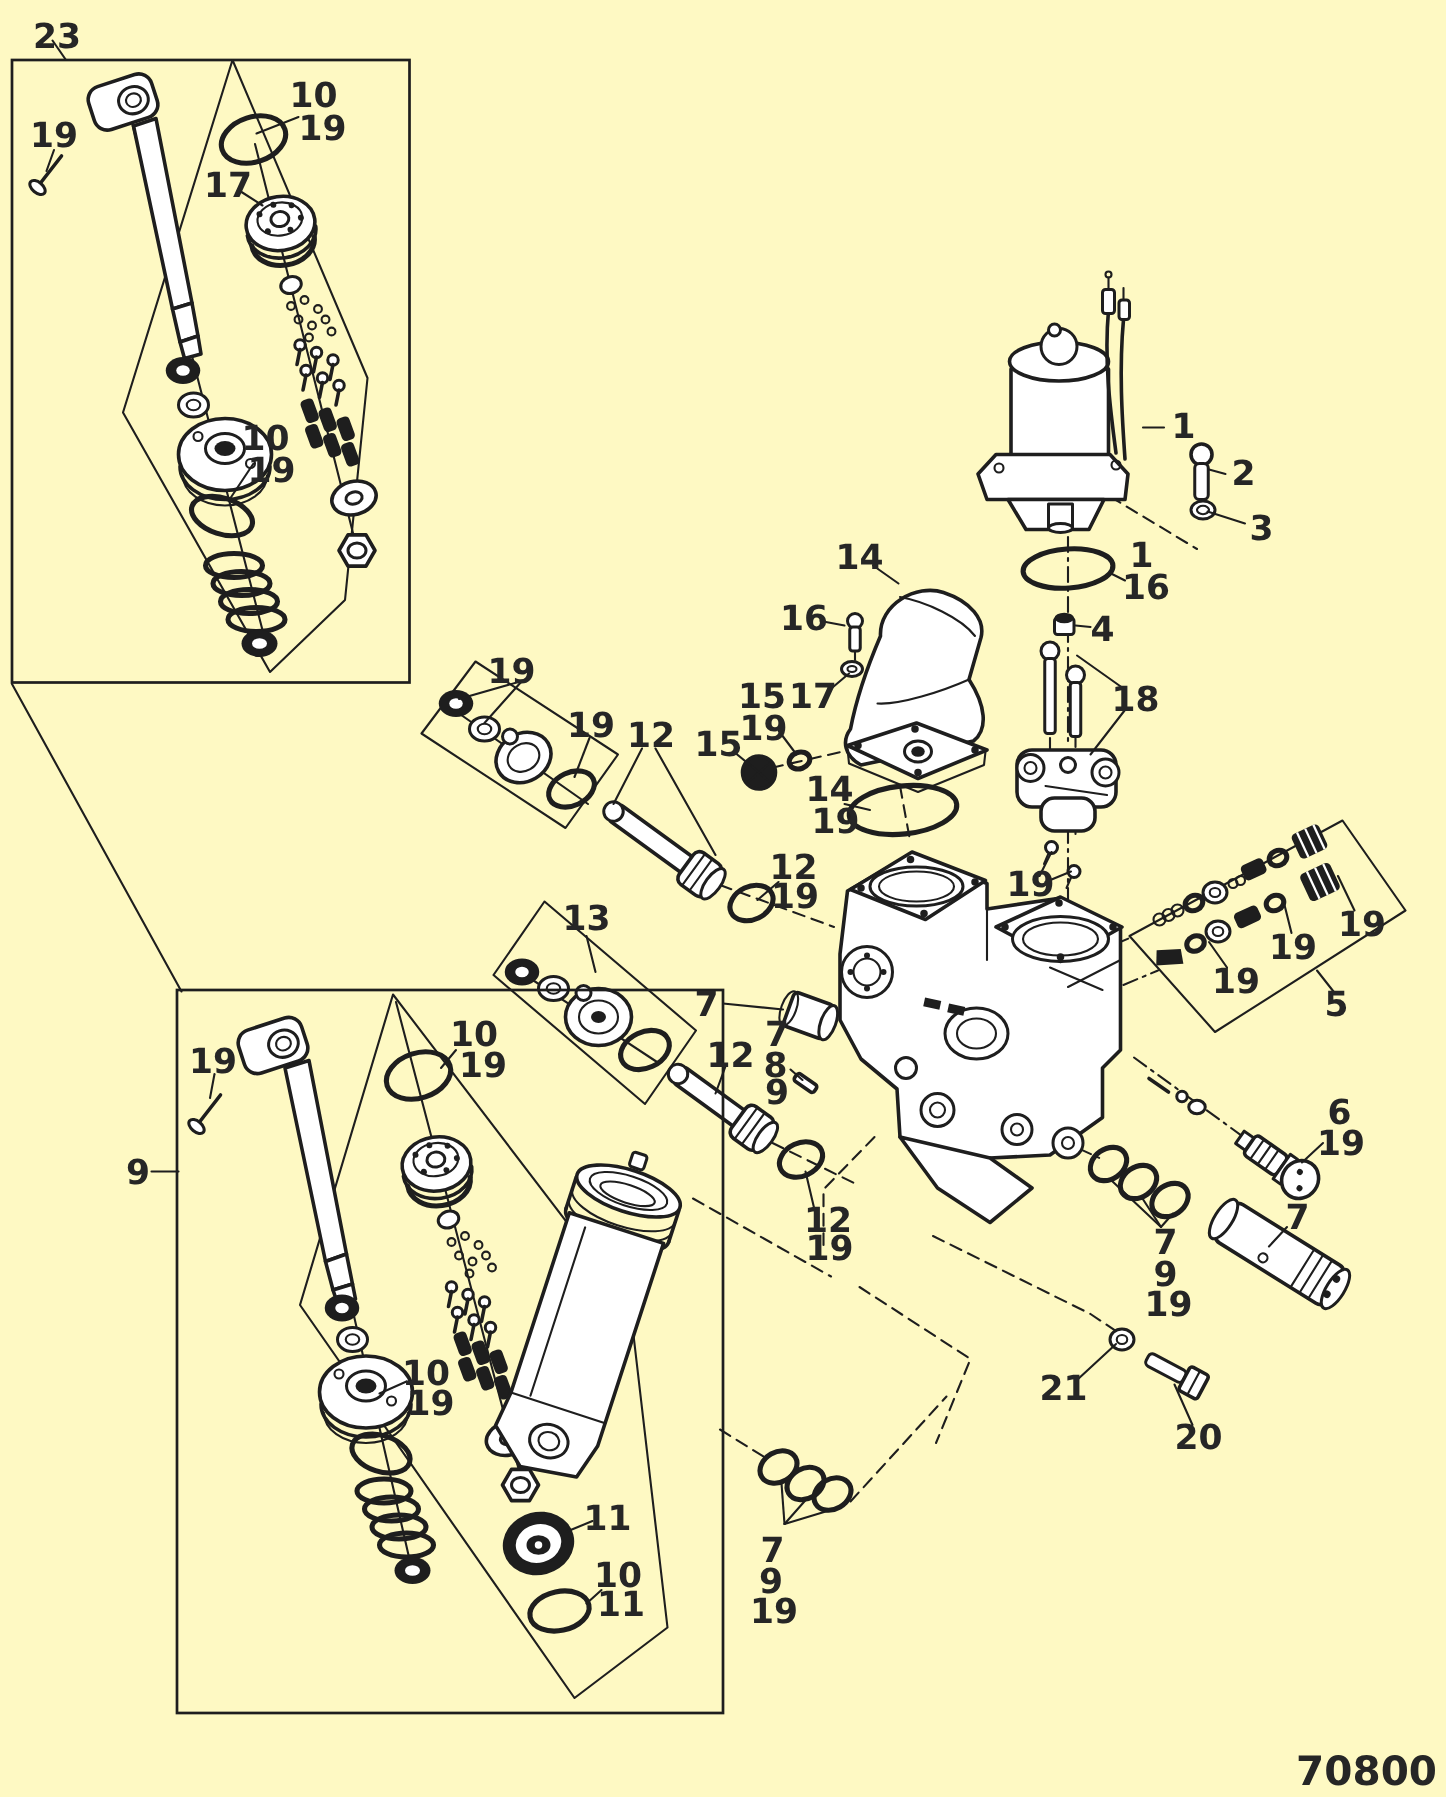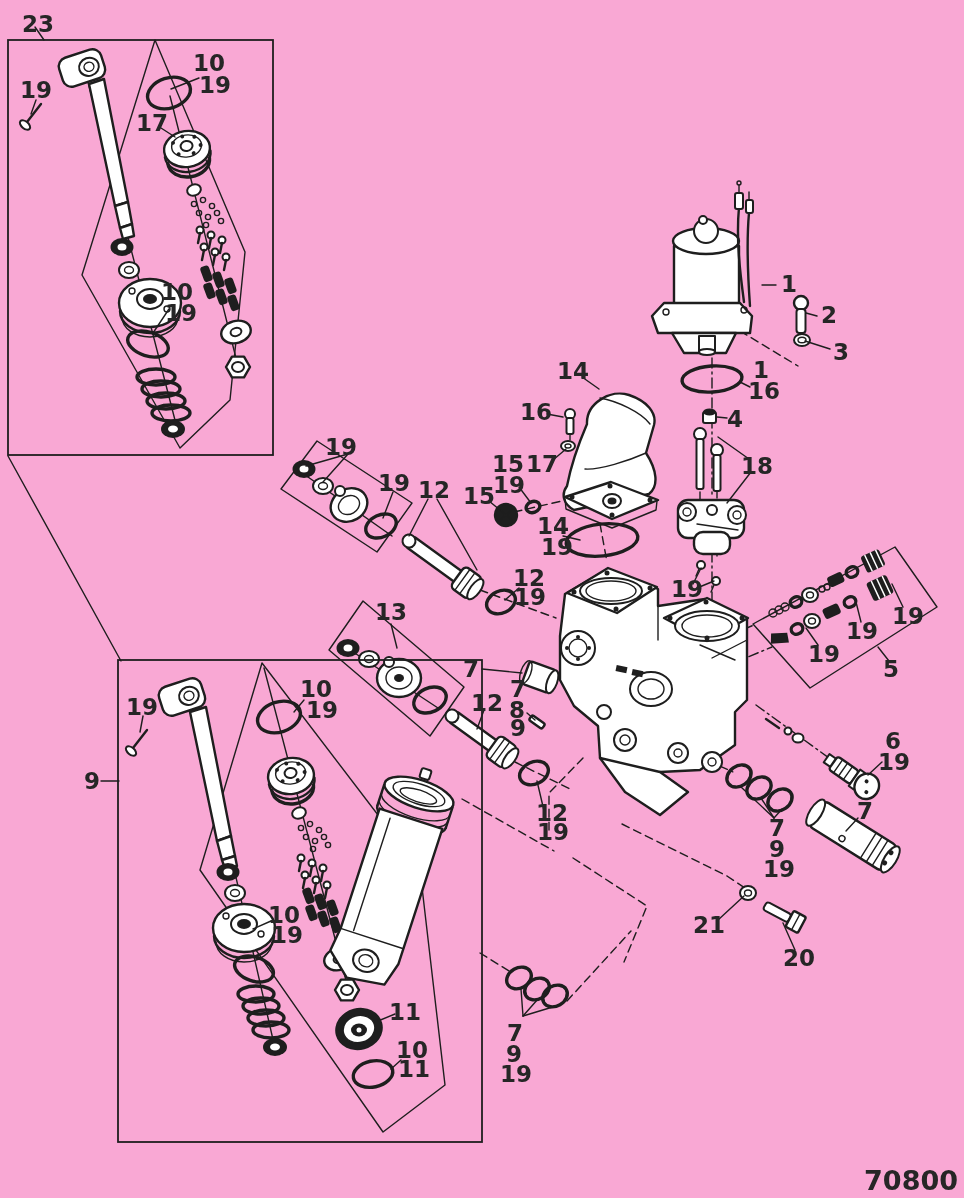--- a/index.html
+++ b/index.html
@@ -1,17 +1,17 @@
 <!DOCTYPE html>
 <html><head>
 <meta charset="utf-8">
 <style>
   html,body{margin:0;padding:0;background:#ffffff;}
   body{width:964px;height:1198px;overflow:hidden;}
-  .page{position:relative;width:964px;height:1198px;background:#f9a8d4;}
+  .page{position:relative;width:964px;height:1198px;background:#fef9c3;}
   svg{display:block;}
   .s  {fill:#fff;stroke:#1e1e1e;stroke-width:2.4;stroke-linejoin:round;stroke-linecap:round;}
   .s2 {fill:#fff;stroke:#1e1e1e;stroke-width:2;stroke-linejoin:round;}
   .n  {fill:none;stroke:#1e1e1e;stroke-width:2.4;stroke-linecap:round;stroke-linejoin:round;}
   .n3 {fill:none;stroke:#1e1e1e;stroke-width:3.4;stroke-linecap:round;}
   .t  {fill:none;stroke:#1e1e1e;stroke-width:1.4;stroke-linecap:round;stroke-linejoin:round;}
   .bx {fill:none;stroke:#1e1e1e;stroke-width:1.8;}
   .d  {fill:#1e1e1e;stroke:none;}
   .dw {fill:#ffffff;stroke:none;}
   .dash{stroke-dasharray:8 5;}

